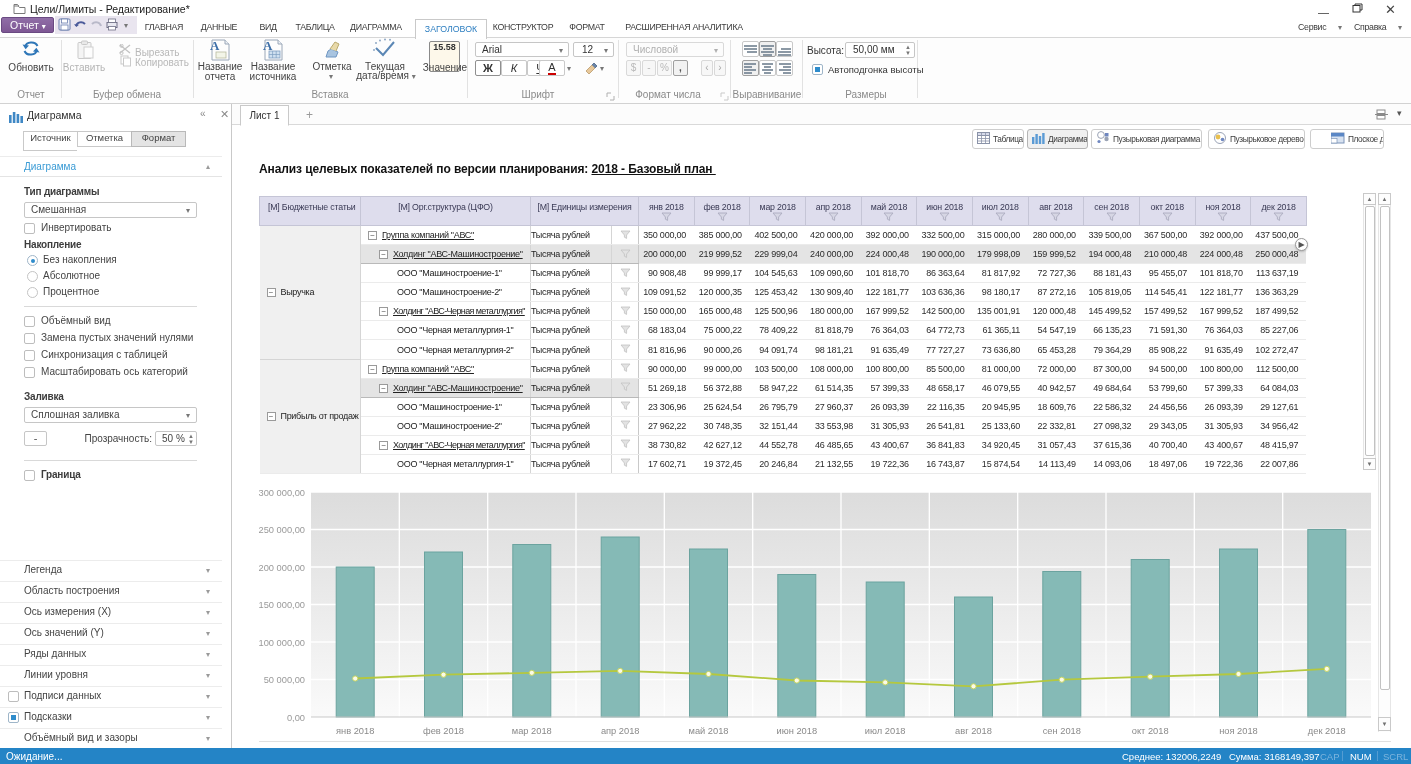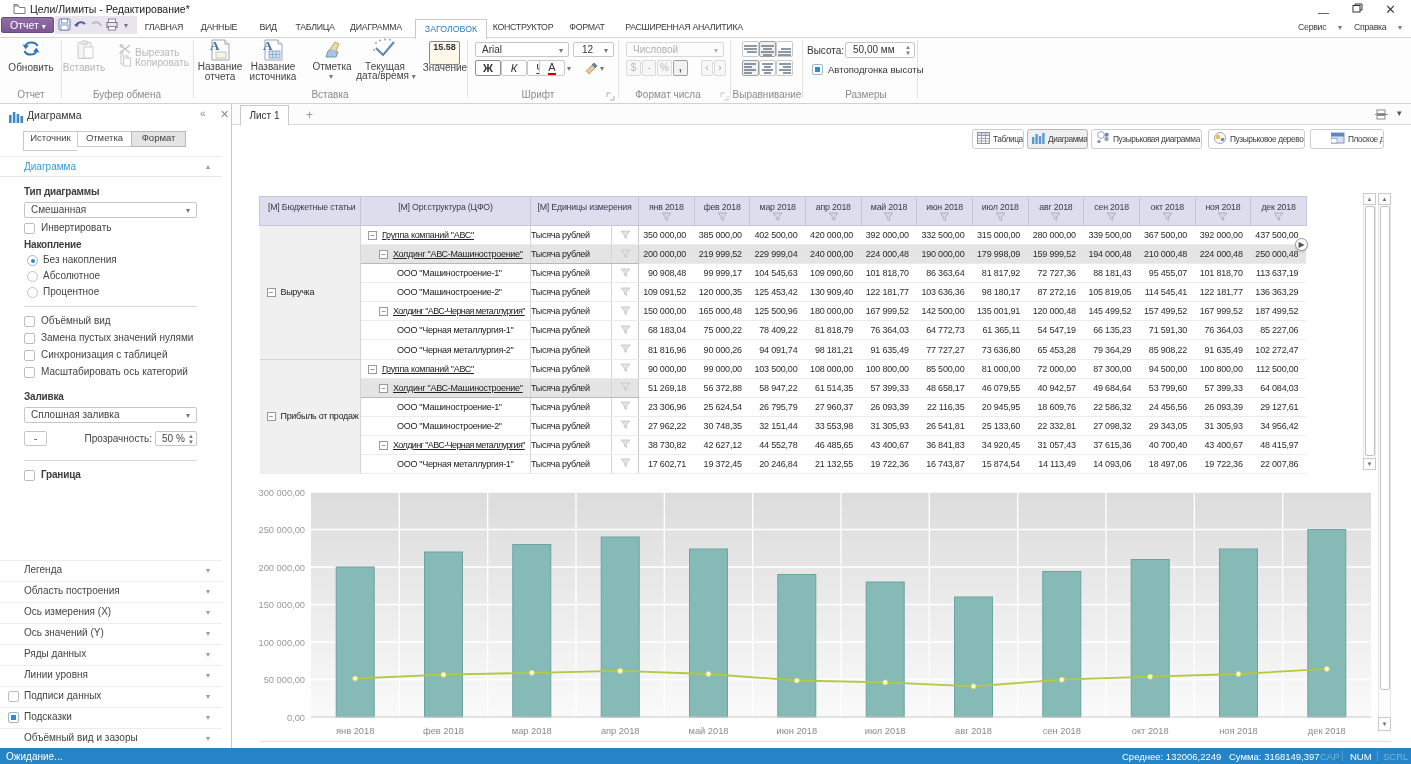--- a/index.html
+++ b/index.html
@@ -175,21 +175,21 @@
       <g fill="#8fa8c4">
         <circle cx="4" cy="5" r="1"></circle>
         <circle cx="8" cy="2.5" r="1"></circle>
         <circle cx="13" cy="1.5" r="1"></circle>
         <circle cx="2" cy="12" r="1"></circle>
         <circle cx="18" cy="1.8" r="1"></circle>
       </g>
     </svg>
     <div class="abs biglabel2" style="left:335px;top:62px;width:100px">Текущая</div>
 <div class="abs biglabel2" style="left:331px;top:71px;width:110px">дата/время <span class="carat">▾</span></div>
-<div class="abs " style="left:429px;top:41px;width:31px;height:24px;border:1px solid #8a8a8a;border-radius:2px;background:#fdf8ea;font-size:9px;color:#333;text-align:center;line-height:11px;font-weight:bold">15.58</div>
+<div class="abs " style="left:429px;top:41px;width:31px;height:31px;border:1px solid #8a8a8a;border-radius:2px;background:#fdf8ea;font-size:9px;color:#333;text-align:center;line-height:11px;font-weight:bold">15.58</div>
 <div class="abs biglabel2" style="left:395px;top:63px;width:100px">Значение</div>
 <div class="abs fld" style="left:475px;top:42px;width:94px;height:15px;padding-left:6px;line-height:13px">Arial<span class="carat" style="position:absolute;right:5px;top:1px">▾</span></div>
 <div class="abs fld" style="left:573px;top:42px;width:41px;height:15px;padding-left:8px;line-height:13px">12 <span class="carat" style="position:absolute;right:5px;top:1px">▾</span></div>
 <div class="abs " style="left:475px;top:60px;width:26px;height:16px;border:1px solid #8f8f8f;background:#fff;border-radius:2px;text-align:center;font-size:11px;font-weight:bold;line-height:14px;color:#333">Ж</div>
 <div class="abs " style="left:501px;top:60px;width:26px;height:16px;border:1px solid #c9c9c9;background:#fff;border-radius:2px;text-align:center;font-size:11px;font-style:italic;line-height:14px;color:#333">К</div>
 <div class="abs " style="left:527px;top:60px;width:26px;height:16px;border:1px solid #c9c9c9;background:#fff;border-radius:2px;text-align:center;font-size:11px;text-decoration:underline;line-height:14px;color:#333">Ч</div>
 <div class="abs " style="left:539px;top:60px;width:26px;height:16px;border:1px solid #c9c9c9;background:#fff;border-radius:2px;text-align:center;font-size:11px;color:#333;line-height:13px"><span style="border-bottom:2px solid #c00">А</span></div>
 <div class="abs carat" style="left:567px;top:64px">▾</div>
 <svg class="abs" style="left:583px;top:62px" width="16" height="13">
       <path d="M3 9 L9 3 L12 6 L6 12 Z" fill="#e8c89a" stroke="#b99a6a" stroke-width=".8"></path>
@@ -369,20 +369,21 @@
 <div class="abs viewbtn" style="left:1208px;width:97px;padding-left:4px;font-size:8.3px;letter-spacing:-0.4px"><svg width="14" height="13" style="vertical-align:-2px;margin-right:3px">
         <circle cx="7" cy="7" r="5.5" fill="none" stroke="#9aa3b5"></circle>
         <circle cx="5" cy="6" r="2.4" fill="#e8c050"></circle>
         <circle cx="9.5" cy="8.5" r="1.8" fill="#6f87c0"></circle>
       </svg>Пузырьковое дерево</div>
 <div class="abs viewbtn" style="left:1310px;width:74px;padding-left:20px;font-size:8.3px;letter-spacing:-0.4px"><svg width="14" height="12" style="vertical-align:-2px;margin-right:3px">
         <rect x="0" y="1" width="13" height="10" fill="#d8e2f0" stroke="#7d94b8"></rect>
         <rect x="0" y="1" width="13" height="3.5" fill="#5b87c5"></rect>
         <rect x="0" y="6.5" width="6" height="4.5" fill="#fff" stroke="#7d94b8" stroke-width=".7"></rect>
       </svg>Плоское дерево</div>
+<div class="abs " style="left:259px;top:162px;font-size:12px;font-weight:bold;letter-spacing:-0.1px;color:#111;white-space:nowrap">Анализ целевых показателей по версии планирования: <u>2018 - Базовый план&nbsp;</u></div>
 <table class="abs" id="tbl">
       <colgroup>
         <col style="width:101px">
         <col style="width:170px">
         <col style="width:81px">
         <col style="width:27px">
         <col style="width:55.66px">
         <col style="width:55.66px">
         <col style="width:55.66px">
         <col style="width:55.66px">

